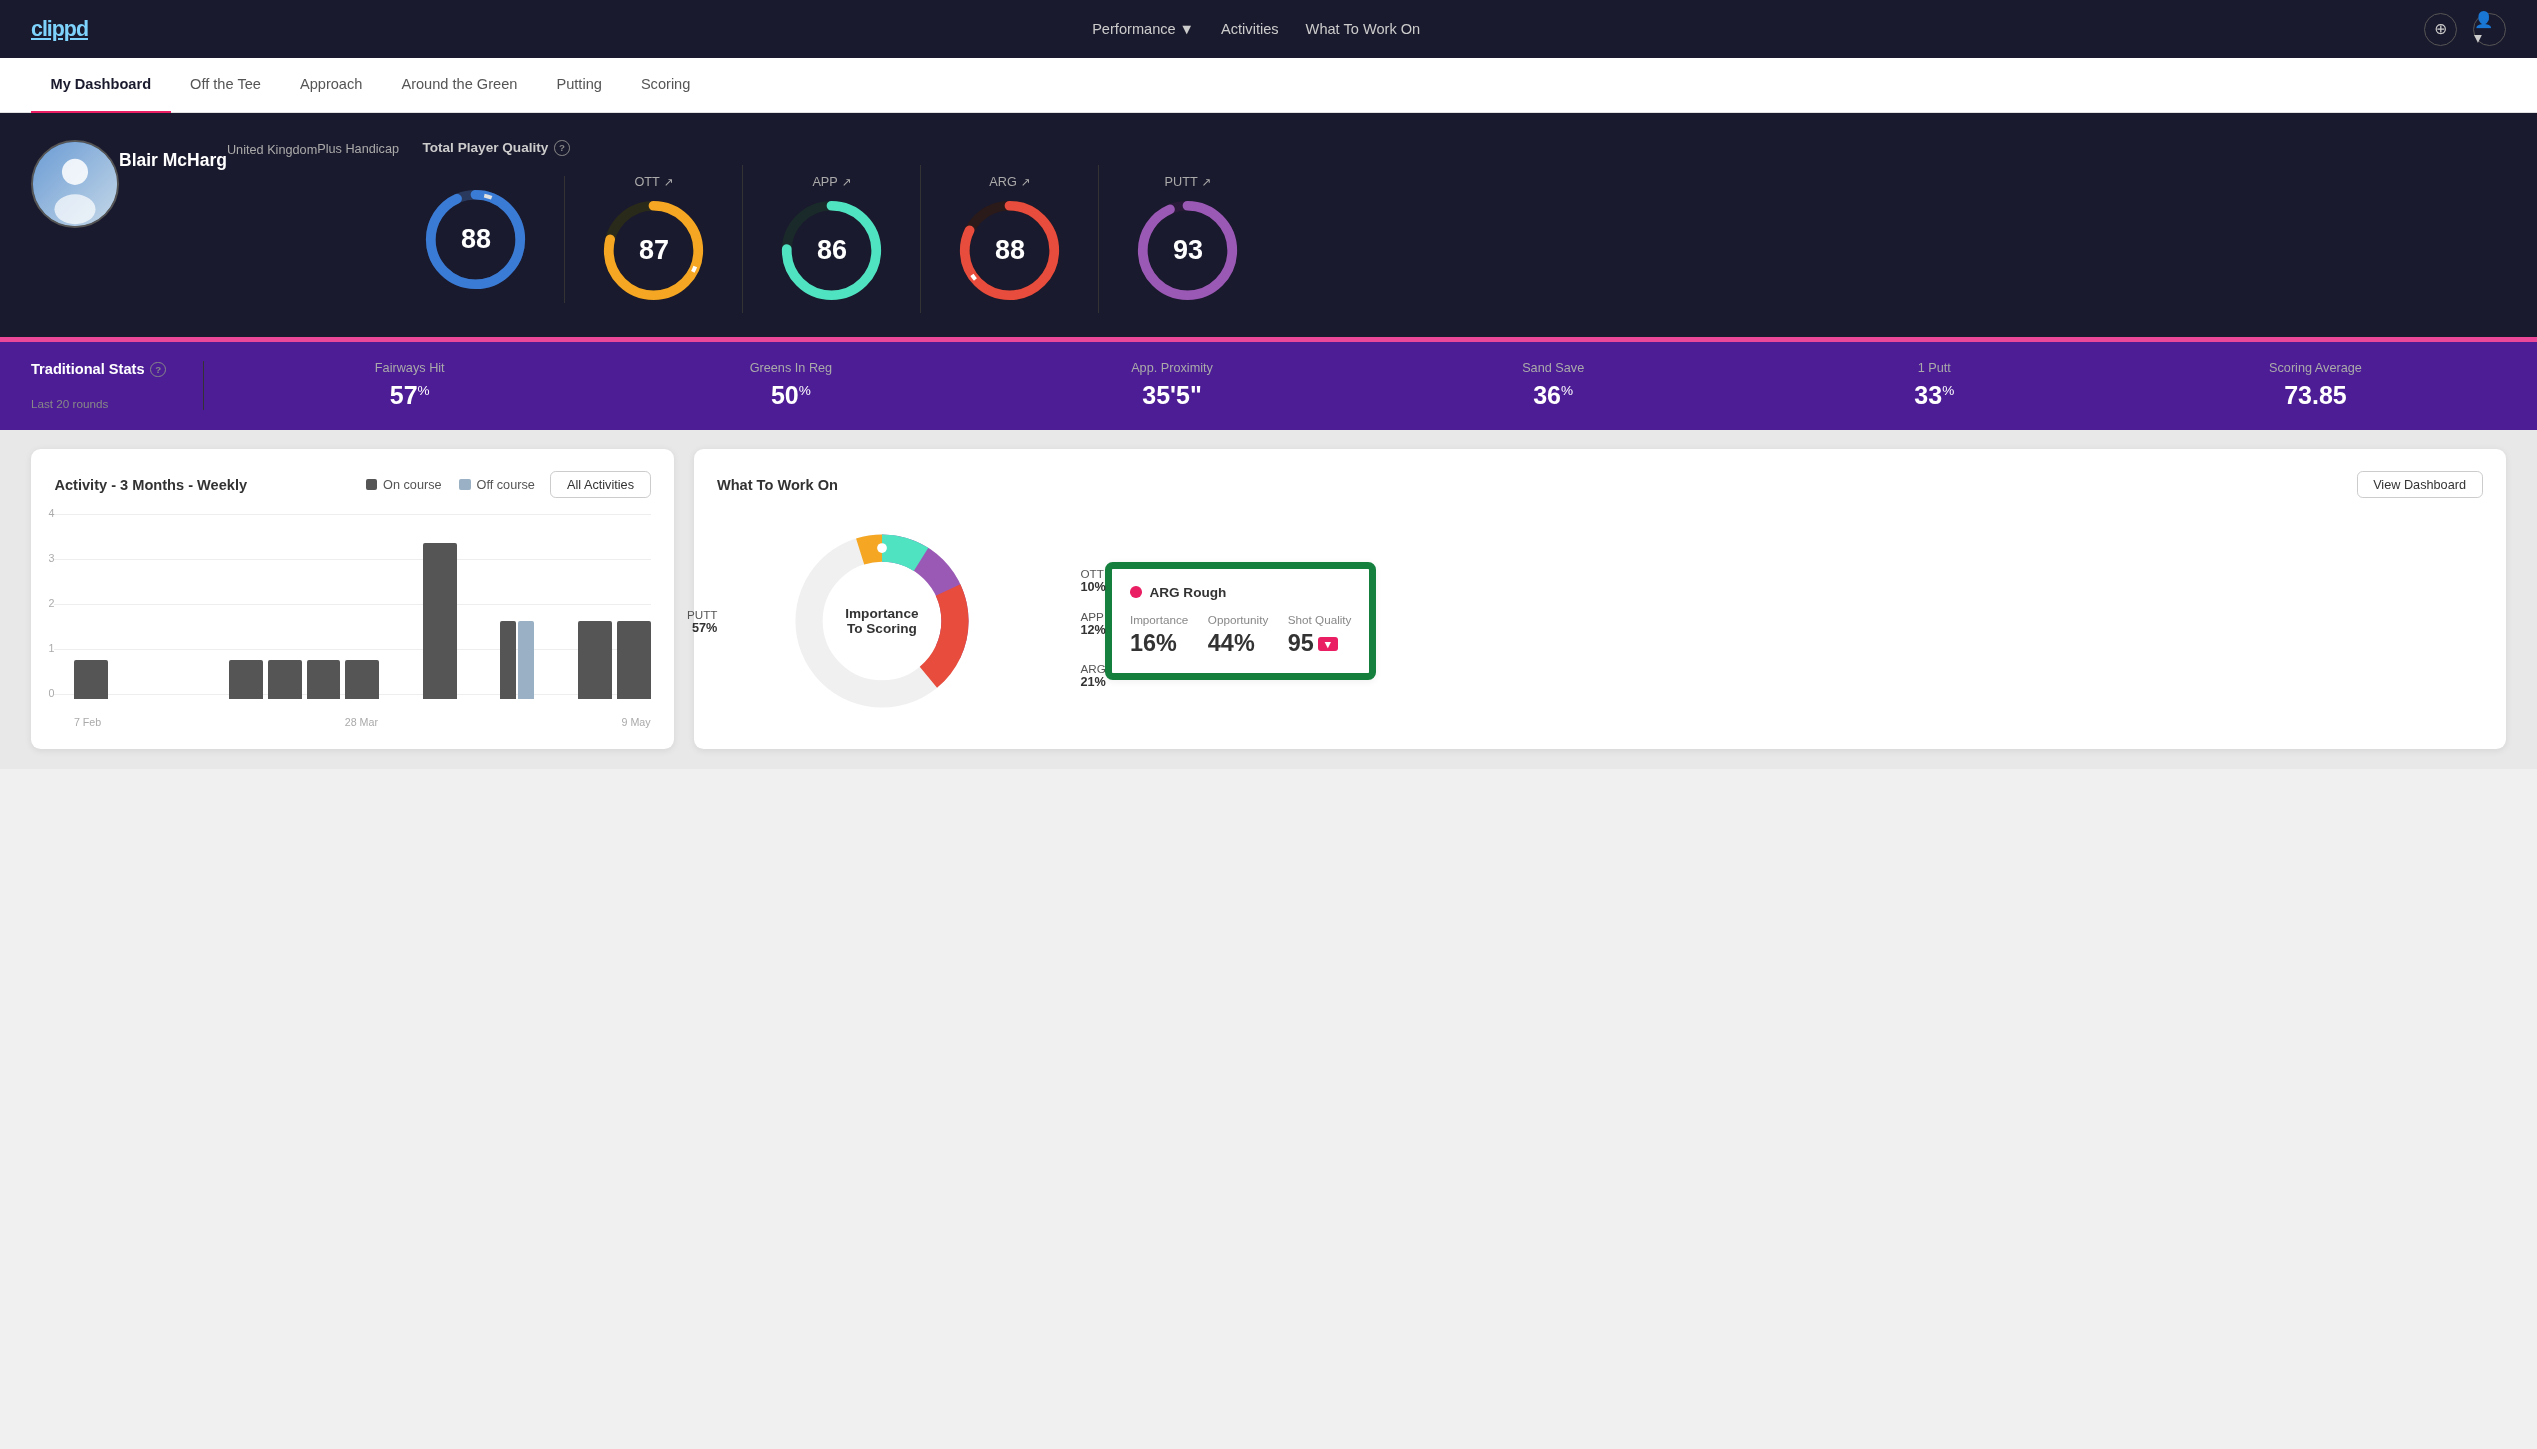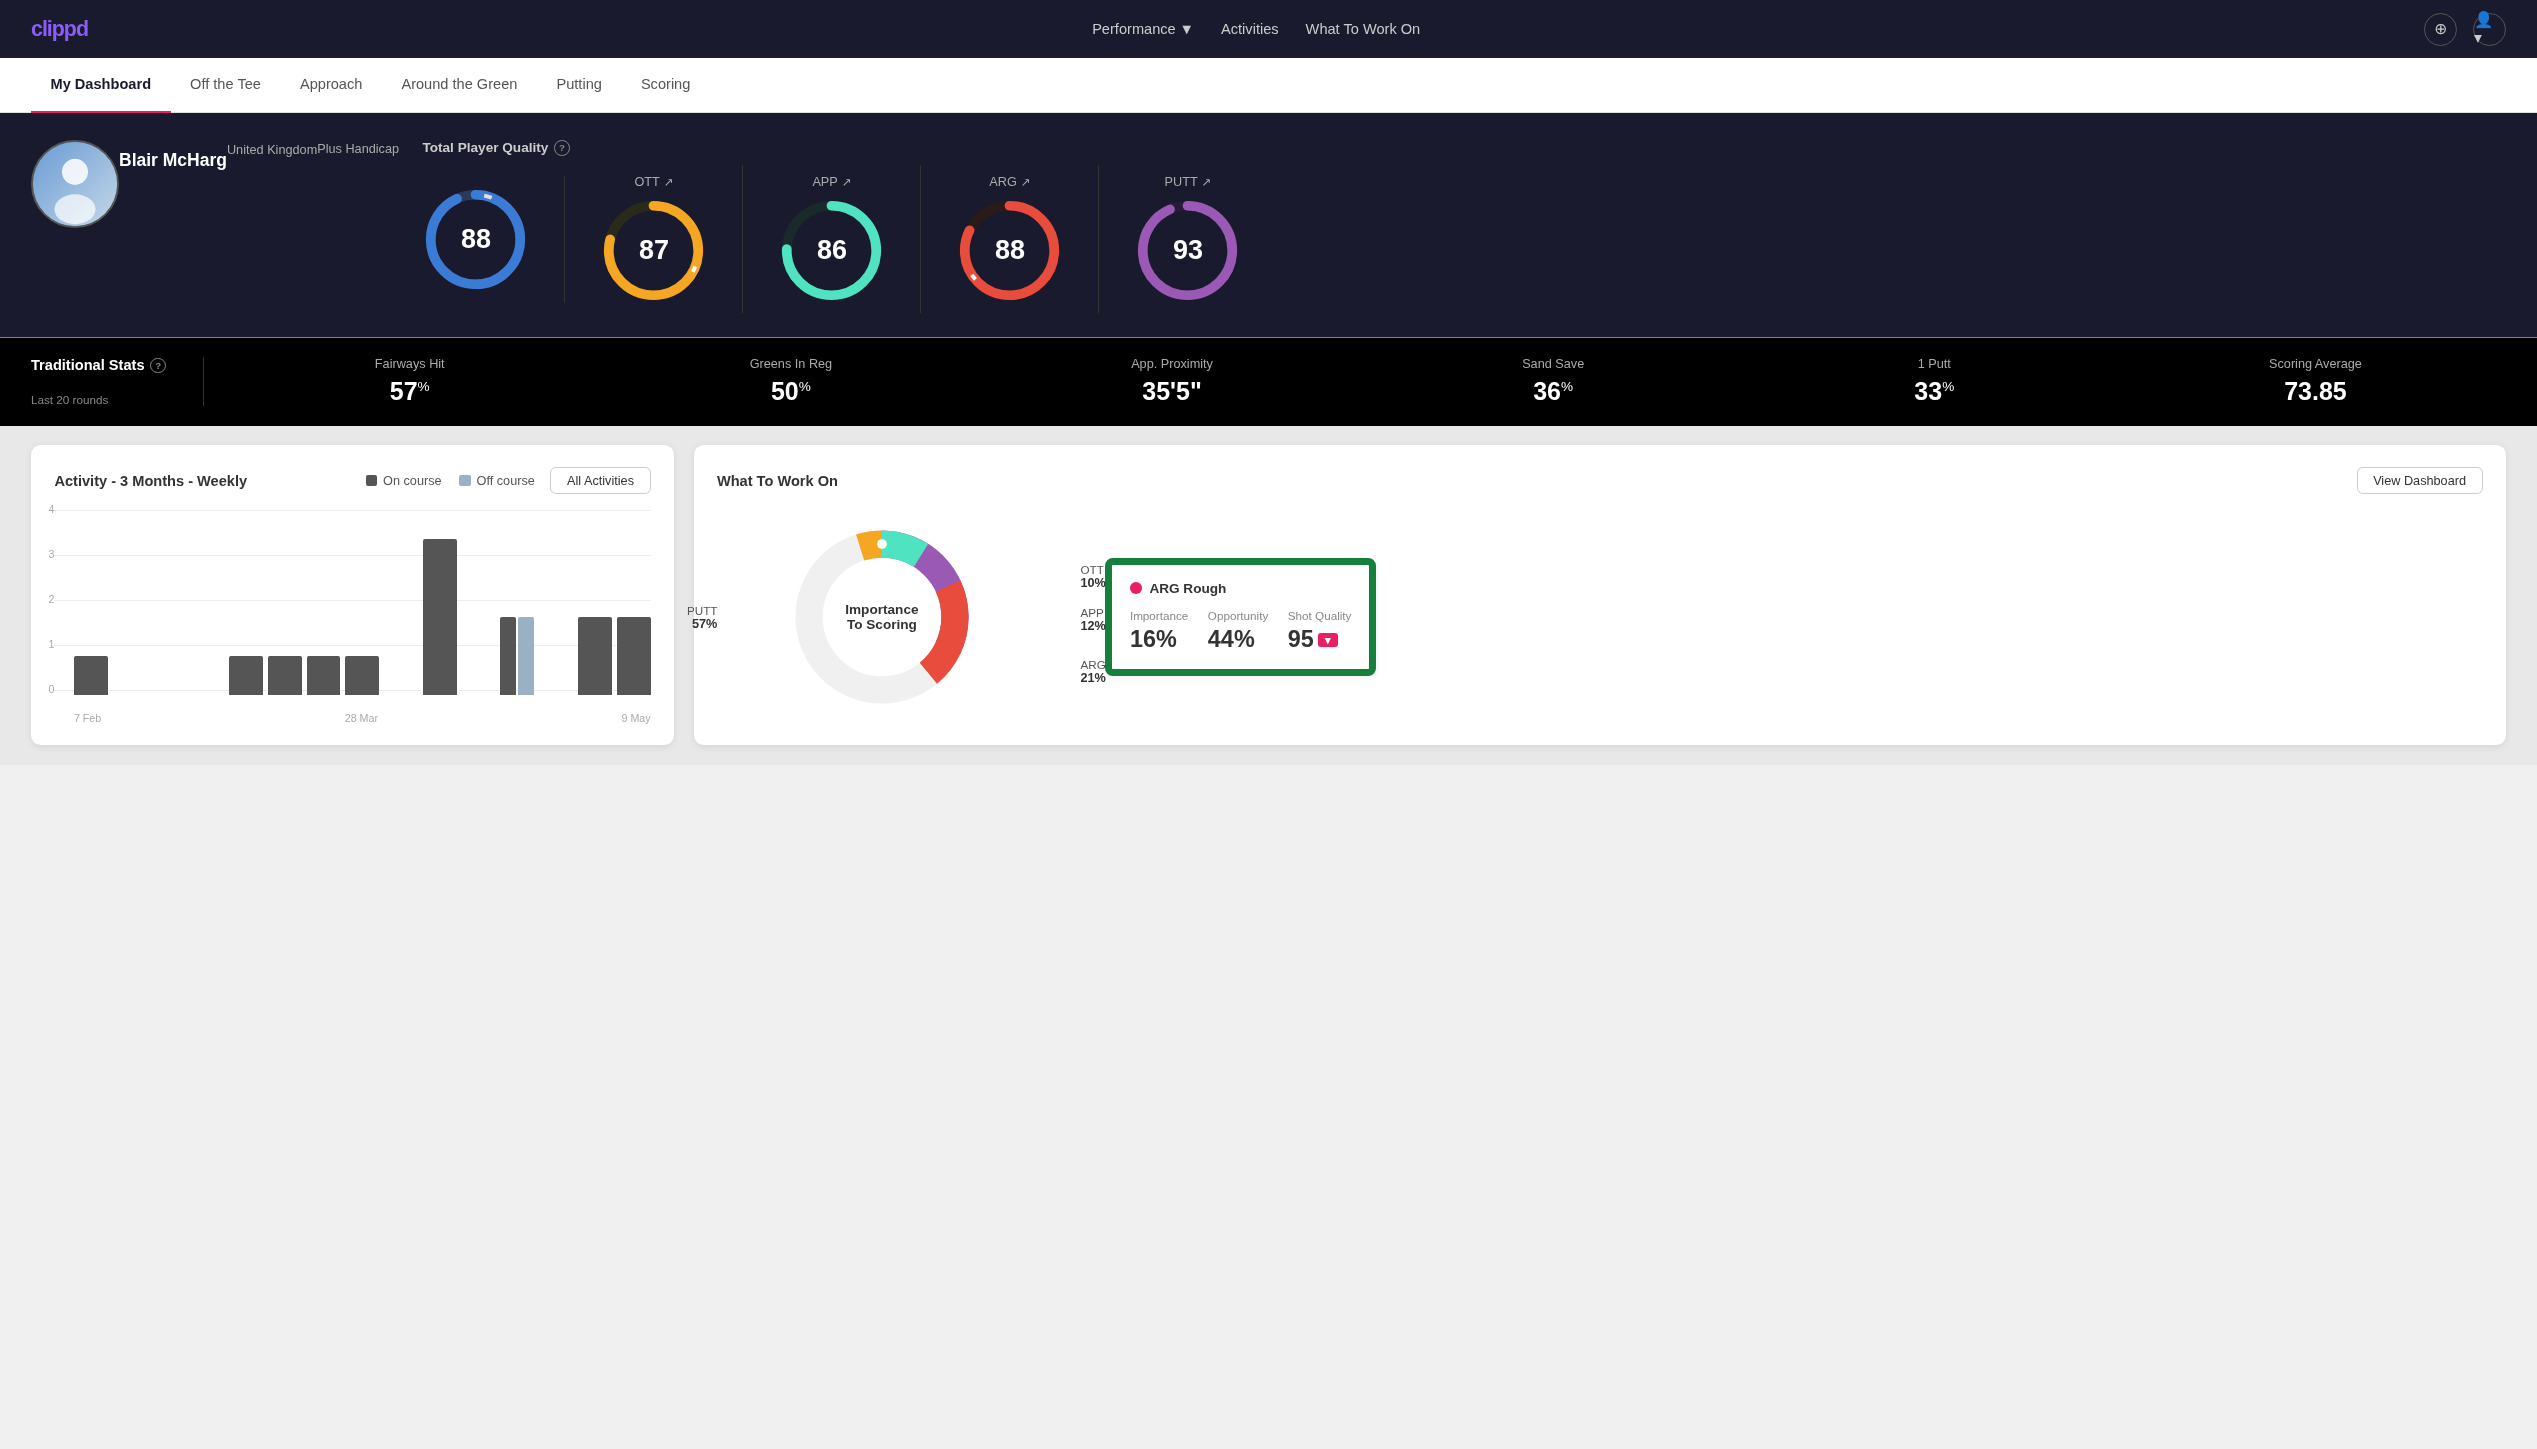--- a/index.html
+++ b/index.html
@@ -8,21 +8,21 @@
     
     .top-nav {
       background: #1a1a2e;
       display: flex;
       align-items: center;
       padding: 0 31px;
       height: 58px;
       justify-content: space-between;
     }
     .logo { color: #e91e63; font-size: 21.4px; font-weight: 900; letter-spacing: -1px; }
-    .logo span { color: #8b5cf6; }
+    .logo span { color: #7dd3fc; text-decoration: underline; }
     .nav-links { display: flex; gap: 27px; align-items: center; }
     .nav-links a { color: #ccc; text-decoration: none; font-size: 14.6px; display: flex; align-items: center; gap: 3.9px; }
     .nav-right { display: flex; gap: 15.6px; align-items: center; }
     .nav-icon-btn {
       width: 33px; height: 33px; border-radius: 50%; border: 1.9px solid #555;
       display: flex; align-items: center; justify-content: center; cursor: pointer; color: #ccc; font-size: 15.6px;
       background: transparent;
     }
 
     
@@ -78,22 +78,22 @@
     .gauge-label .arrow { color: inherit; font-size: 11.7px; }
     .gauge-circle-wrap { position: relative; width: 107px; height: 107px; text-align: center; }
     .gauge-circle-wrap svg { width: 107px; height: 107px; }
     .gauge-value {
       position: absolute; top: 50%; left: 50%; transform: translate(-50%, -50%);
       font-size: 27px; font-weight: 700; color: #fff;
     }
 
     
     .trad-stats {
-      background: #000000;
-      border-top: 1px solid #ec4899;
+      background: #4c1d95;
+      border-top: 5px solid #ec4899;
       padding: 19.5px 31px;
       display: flex;
       align-items: flex-start;
       gap: 0;
     }
     .trad-label { min-width: 156px; }
     .trad-label h3 { font-size: 14.6px; font-weight: 600; color: #fff; display: flex; align-items: center; gap: 5.8px; }
     .trad-label p { font-size: 11.7px; color: #888; margin-top: 20px; }
     .trad-divider { width: 1px; background: #333; height: 49px; margin: 0 15.6px; }
     .trad-stat-item { text-align: center; flex: 1; }

